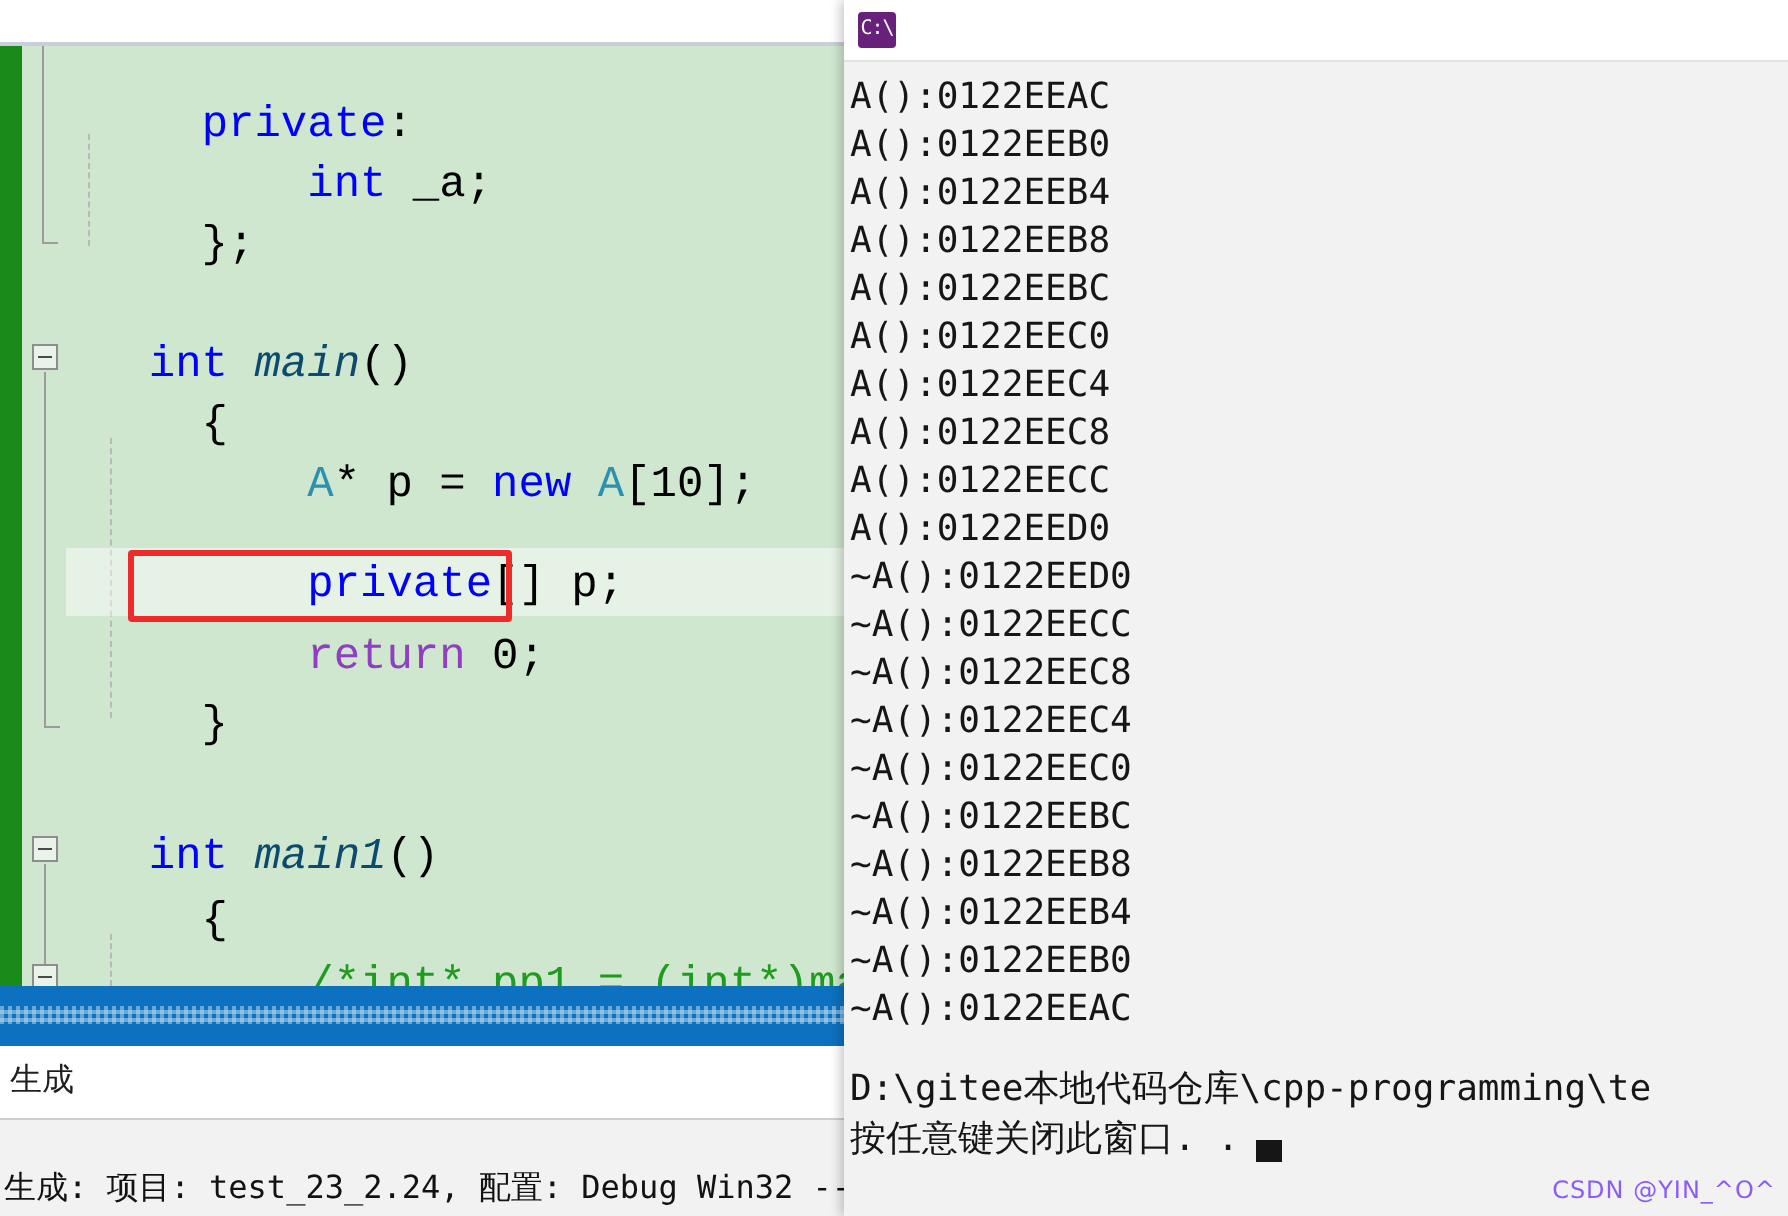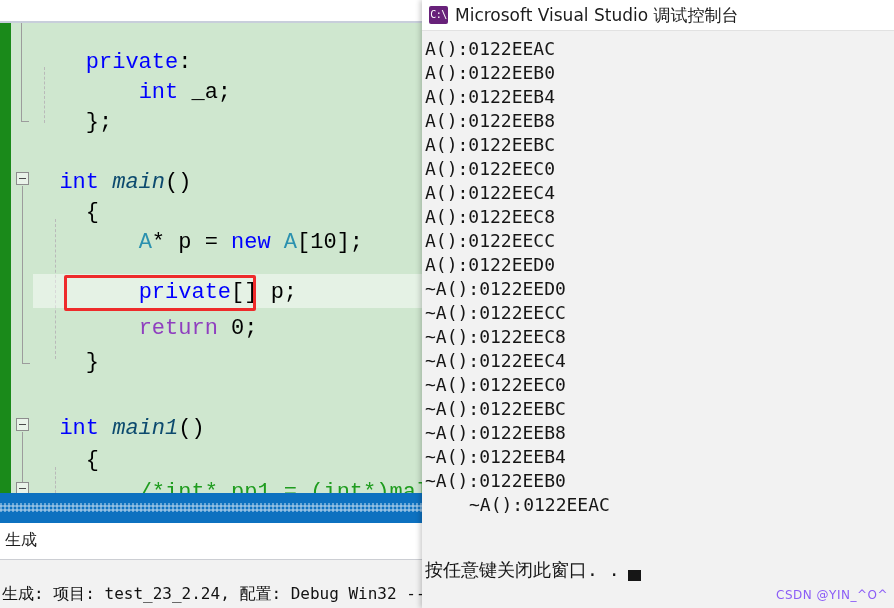--- a/index.html
+++ b/index.html
@@ -68,21 +68,21 @@
   .code-line {
     position: absolute;
     left: 0;
     height: 35px;
     line-height: 35px;
     white-space: pre;
     font-family: "Liberation Mono", "DejaVu Sans Mono", monospace;
     font-size: 22px;
     color: #000000;
   }
-  .code-text { padding-left: 33px; }
+  .code-text { padding-left: 48px; }
 
   
   #current-line-band {
     position: absolute;
     left: 33px;
     top: 251px;
     width: 400px;
     height: 34px;
     background: rgba(255,255,255,0.45);
   }
@@ -319,21 +319,20 @@
   <div id="vs-output-tab-label">生成</div>
 
   <div id="vs-output-body"></div>
   <div id="vs-output-line">生成: 项目: test_23_2.24, 配置: Debug Win32 ----</div>
 </div>
 
 <div id="console-window">
 
   <div id="console-titlebar">
     <div id="console-icon">C:\</div>
-    <div id="console-title">Microsoft Visual Studio 调试控制台</div>
   </div>
 
   <div id="console-body">
     <div id="console-lines">
         <div class="console-line" style="top: 6px; text-align: center;">A():0122EEAC</div>
         <div class="console-line" style="top: 30px;">A():0122EEB0</div>
         <div class="console-line" style="top: 54px;">A():0122EEB4</div>
         <div class="console-line" style="top: 78px;">A():0122EEB8</div>
         <div class="console-line" style="top: 102px;">A():0122EEBC</div>
         <div class="console-line" style="top: 126px;">A():0122EEC0</div>
@@ -343,23 +342,24 @@
         <div class="console-line" style="top: 222px;">A():0122EED0</div>
         <div class="console-line" style="top: 246px;">~A():0122EED0</div>
         <div class="console-line" style="top: 270px;">~A():0122EECC</div>
         <div class="console-line" style="top: 294px;">~A():0122EEC8</div>
         <div class="console-line" style="top: 318px;">~A():0122EEC4</div>
         <div class="console-line" style="top: 342px;">~A():0122EEC0</div>
         <div class="console-line" style="top: 366px;">~A():0122EEBC</div>
         <div class="console-line" style="top: 390px;">~A():0122EEB8</div>
         <div class="console-line" style="top: 414px;">~A():0122EEB4</div>
         <div class="console-line" style="top: 438px;">~A():0122EEB0</div>
-        <div class="console-line" style="top: 462px; margin-left: 44px;">~A():0122EEAC</div>
+        <div class="console-line" style="top: 462px;">~A():0122EEAC</div>
       </div>
 
+    <div class="console-line" id="console-path-line" style="top:502px;">D:\gitee本地代码仓库\cpp-programming\te</div>
 
     <div class="console-line" id="console-prompt-line" style="top:527px;">按任意键关闭此窗口. . .</div>
 
     <div id="console-cursor" style="left:206px; top:539px;"></div>
 
     <div id="csdn-watermark">CSDN @YIN_^O^</div>
   </div>
 </div>
 
 </body></html>

